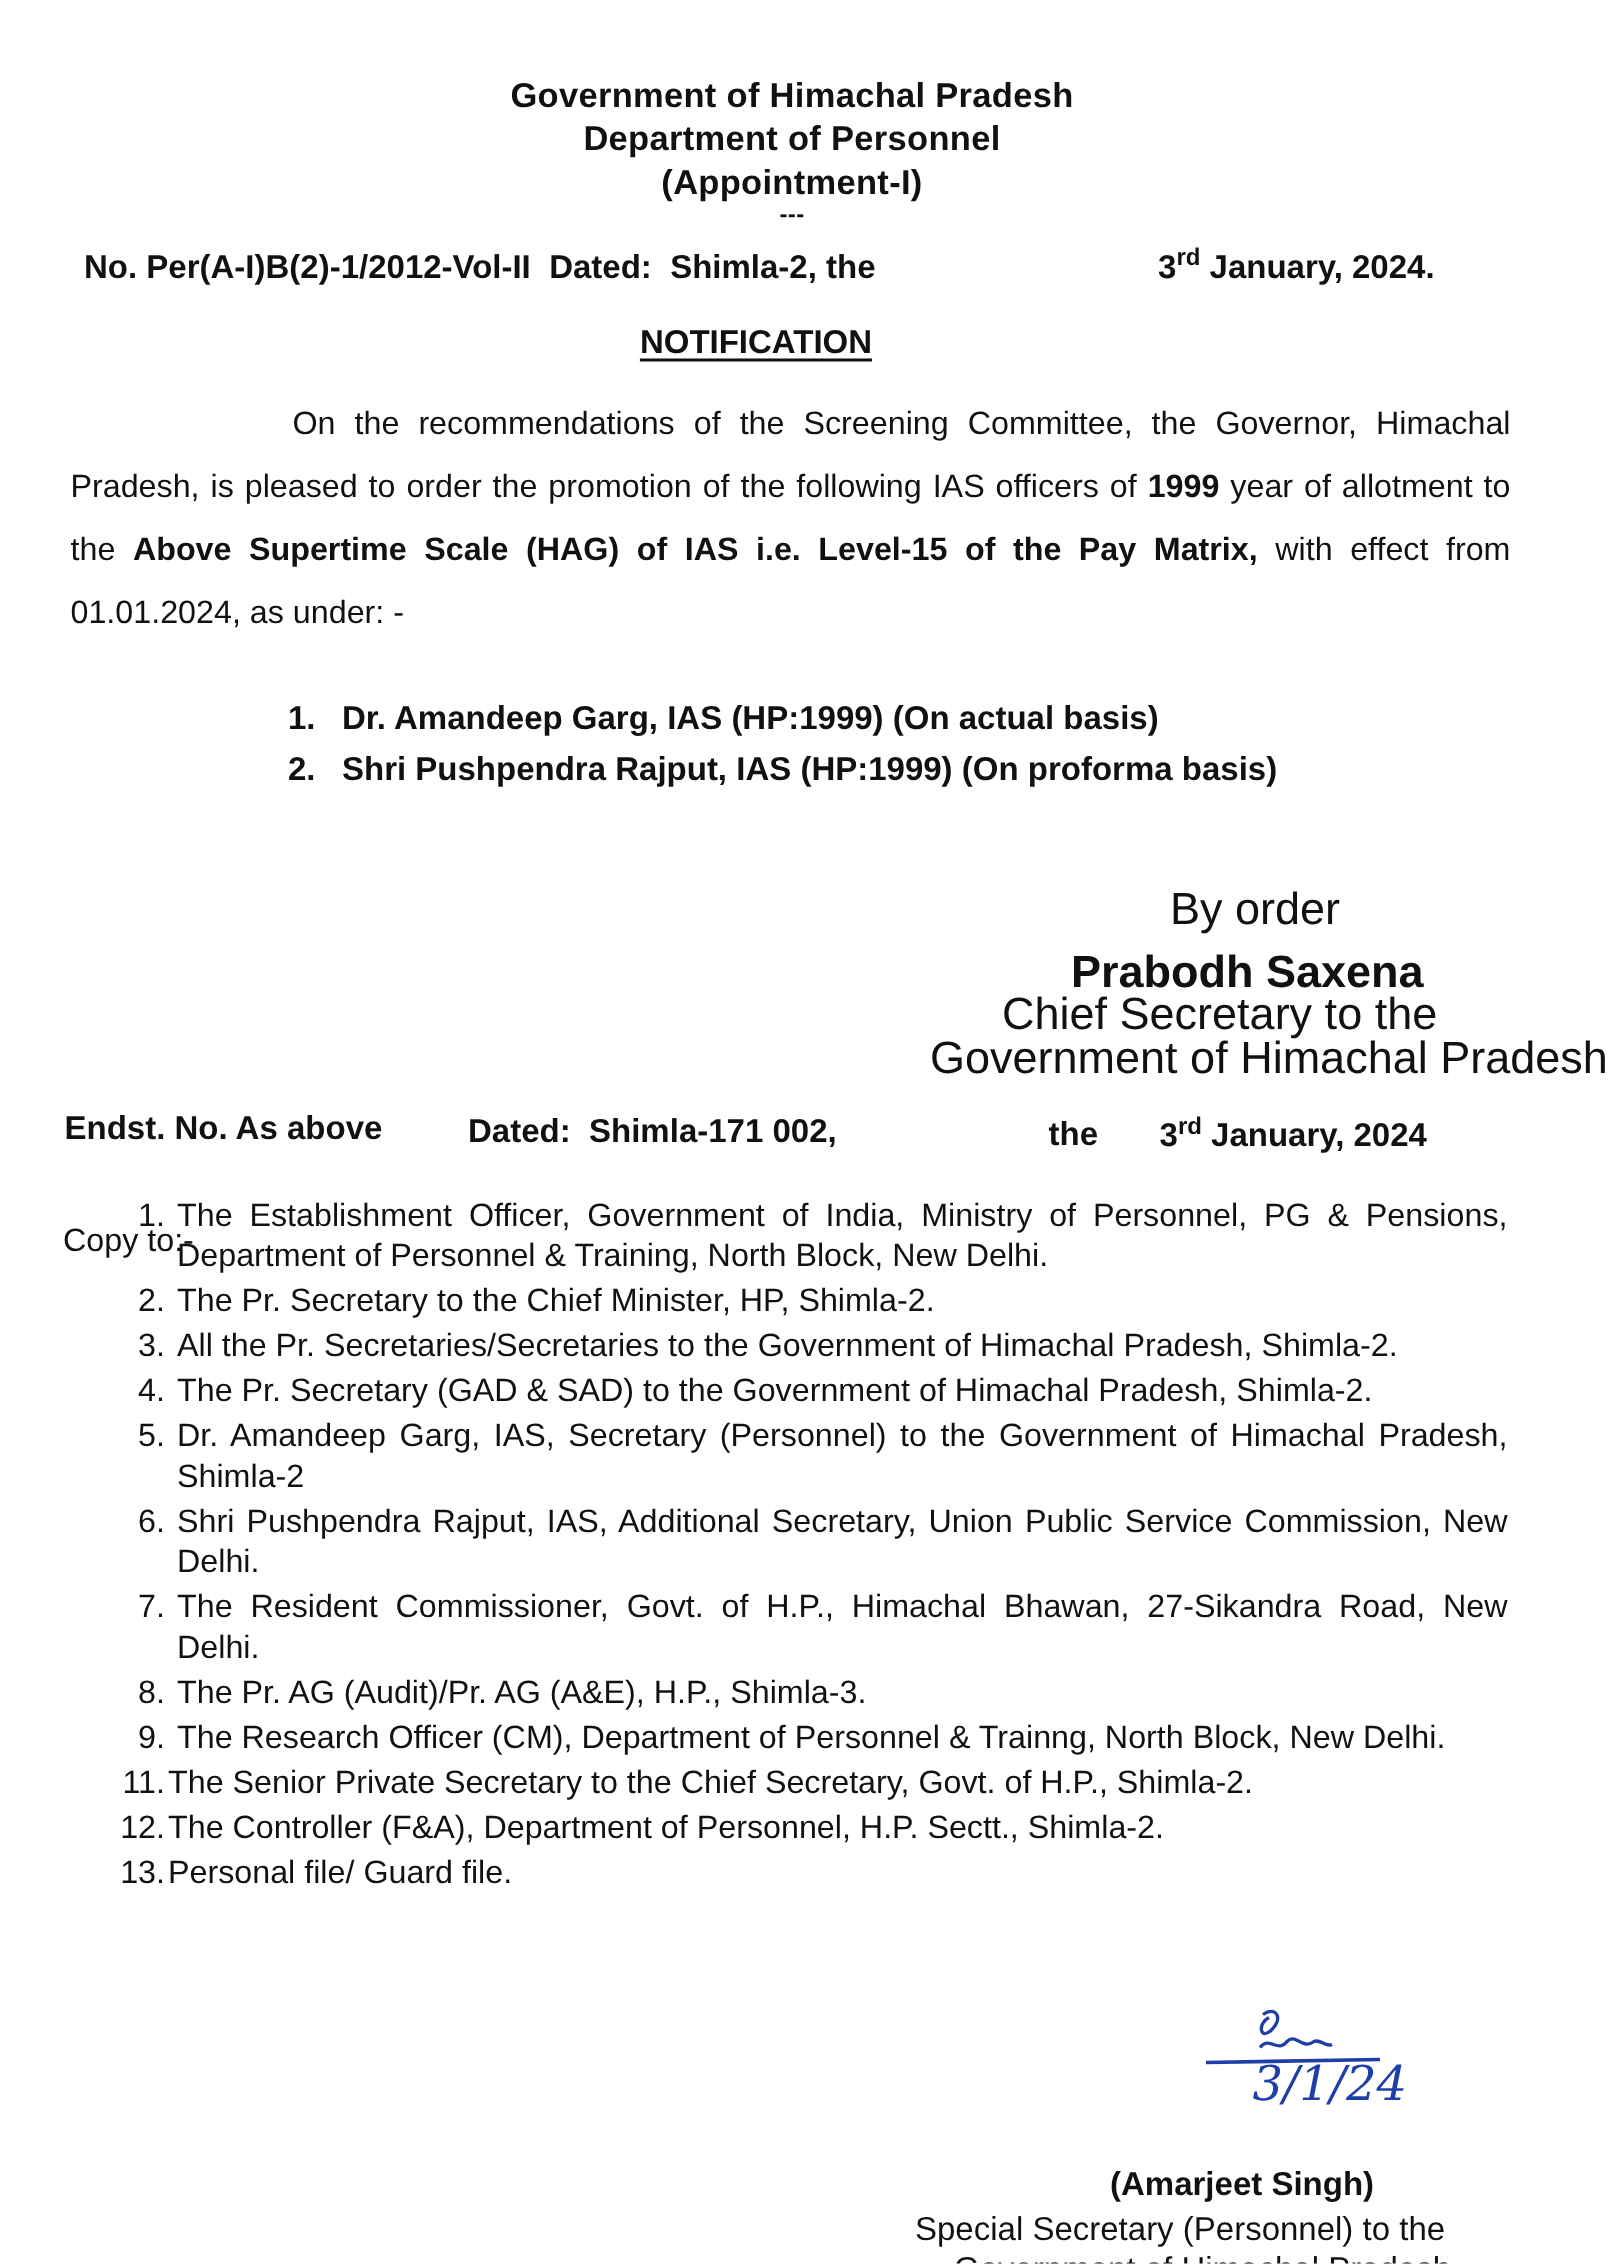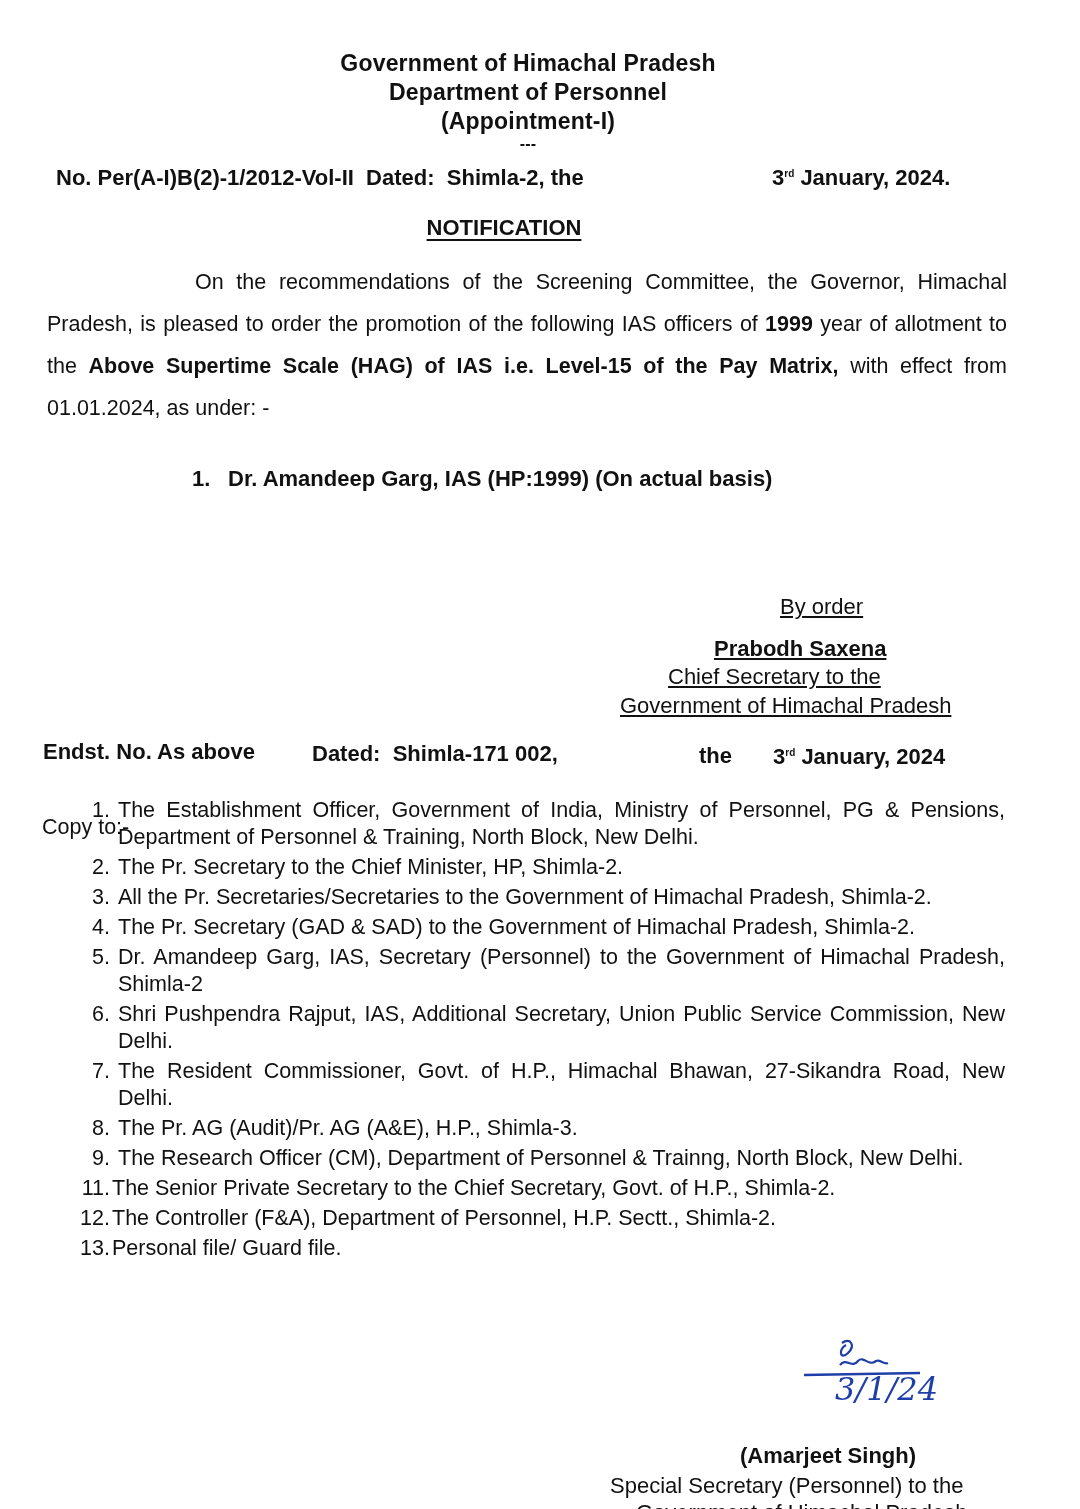--- a/index.html
+++ b/index.html
@@ -6,27 +6,27 @@
   body {
     width: 1080px; height: 1509px; overflow: hidden;
     background: #ffffff; color: #111111;
     font-family: "Liberation Sans", "DejaVu Sans", sans-serif;
     position: relative;
   }
   .abs { position: absolute; }
   .hdr { left: 0; width: 1056px; text-align: center; font-weight: bold; font-size: 23px; letter-spacing: 0.2px; }
   .bold { font-weight: bold; text-align: right; }
   .t21 { font-size: 22px; }
-  sup { font-size: 10px; vertical-align: super; line-height: 0; }
+  sup { font-size: 16px; vertical-align: super; line-height: 0; }
   .para { left: 47px; width: 960px; font-size: 21.5px; line-height: 42px; text-align: justify; }
   .para .indent { display: inline-block; width: 148px; }
   .promo { left: 192px; font-size: 22px; font-weight: bold; line-height: 34px; }
   .promo li { list-style: none; }
   .promo .num { display: inline-block; width: 36px; }
-  .sig { font-size: 22px; line-height: 29px; text-decoration: underline; }
+  .sig { font-size: 30px; line-height: 29px; }
   .copy-list { left: 40px; width: 965px; font-size: 21.5px; line-height: 27px; }
   .ci { display: flex; margin-bottom: 3px; }
   .ci .n { width: 70px; text-align: right; padding-right: 8px; flex: none; }
   .ci .n.wide { padding-right: 2px; }
   .ci .txt { flex: 1; text-align: justify; }
   .sigmark { color: #1f3fa8; margin-left: 20px; }
 </style>
 </head>
 <body>
 
@@ -46,20 +46,21 @@
 </div>
 
 <div class="abs bold" style="top:215px; left:0; width:1008px; text-align:center; font-size:22px; text-decoration:underline; text-underline-offset:4px;">NOTIFICATION</div>
 
 <div class="abs para" style="top:261px;">
   <span class="indent"></span><span>On the recommendations of the Screening Committee, the Governor, Himachal Pradesh, is pleased to order the promotion of the following IAS officers of </span><b>1999</b><span> year of allotment to the </span><b>Above Supertime Scale (HAG) of IAS i.e. Level-15 of the Pay Matrix,</b><span> with effect from 01.01.2024, as under: -</span>
 </div>
 
 <ul class="abs promo" style="top:462px; margin:0; padding:0;">
   <li><span class="num">1.</span><span>Dr. Amandeep Garg, IAS (HP:1999) (On actual basis)</span></li>
+  <li><span class="num">2.</span><span>Shri Pushpendra Rajput, IAS (HP:1999) (On proforma basis)</span></li>
 </ul>
 
 <div class="abs sig" style="top:592px; left:780px;">By order</div>
 <div class="abs sig bold" style="top:634px; left:714px;">Prabodh Saxena</div>
 <div class="abs sig" style="top:662px; left:668px;">Chief Secretary to the</div>
 <div class="abs sig" style="top:691px; left:620px;">Government of Himachal Pradesh</div>
 
 <div class="abs bold t21" style="top:739px; left:43px;">Endst. No. As above</div>
 <div class="abs bold t21" style="top:741px; left:312px;">
   <span>Dated:</span>&nbsp; <span>Shimla-171 002,</span>

